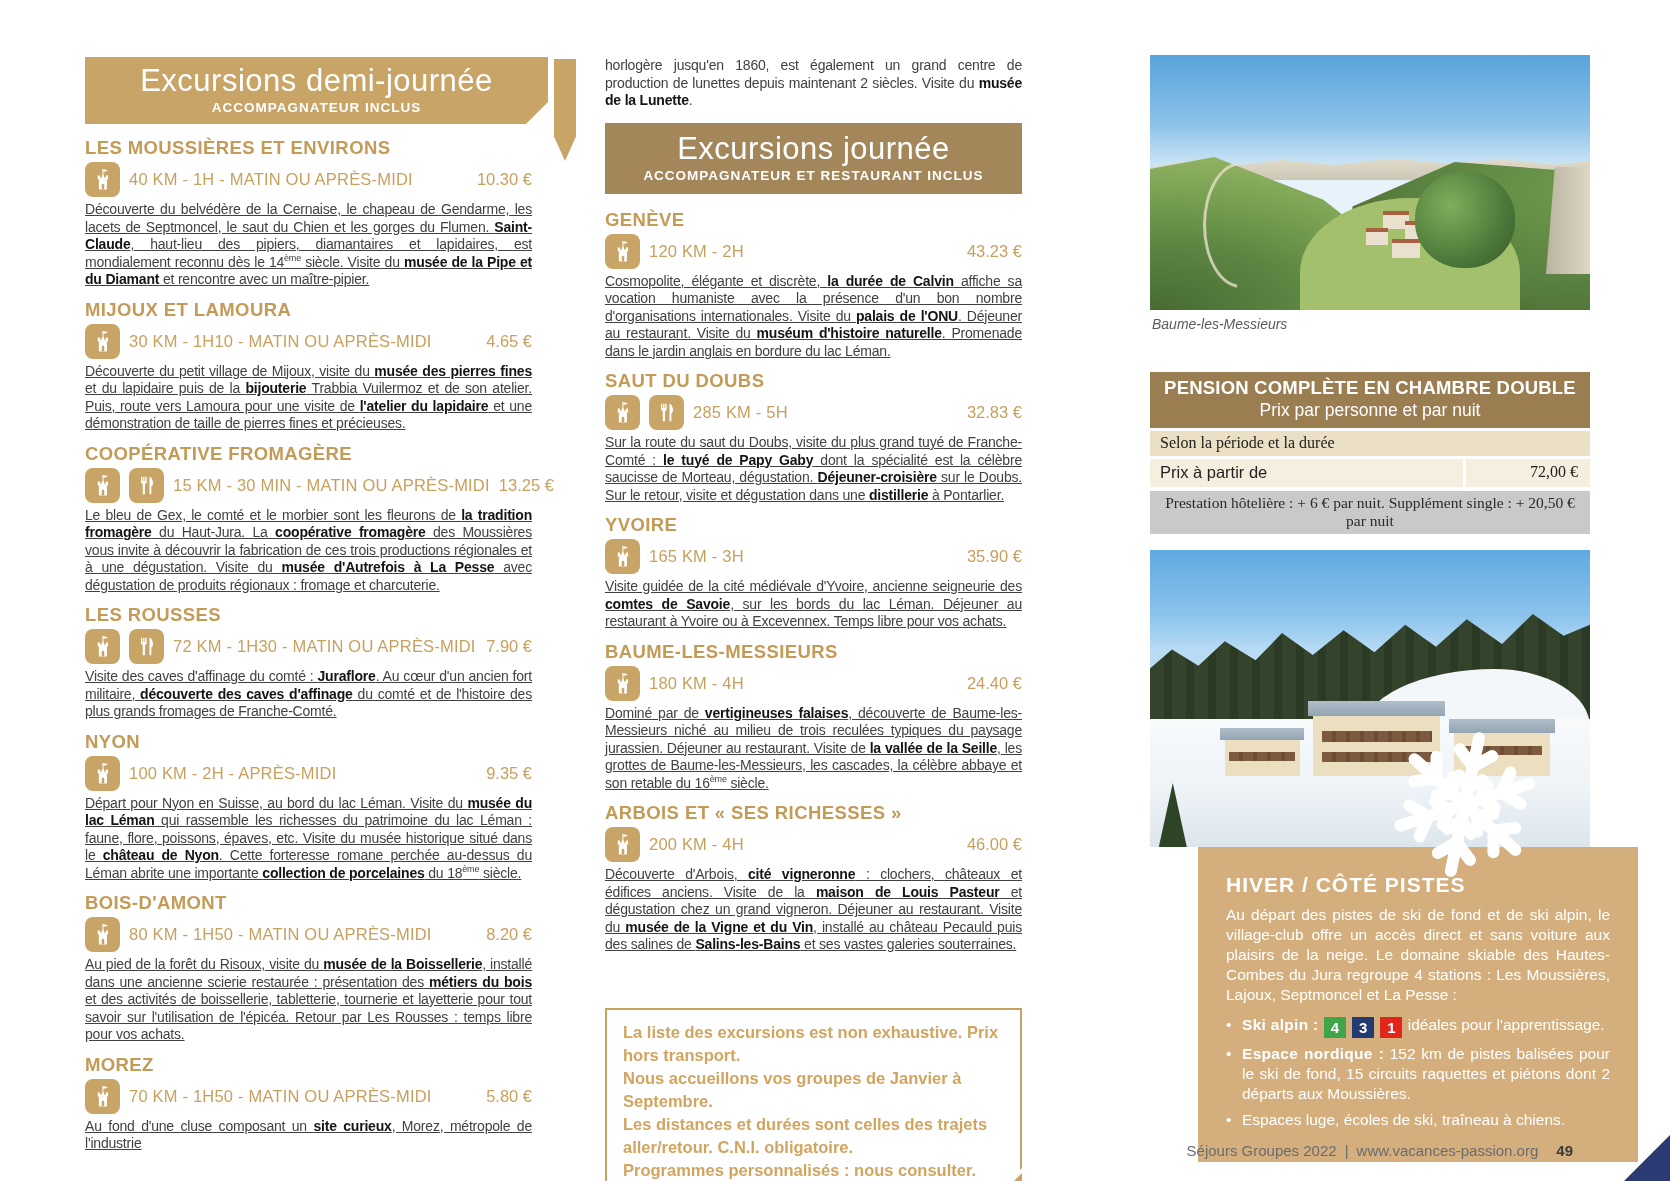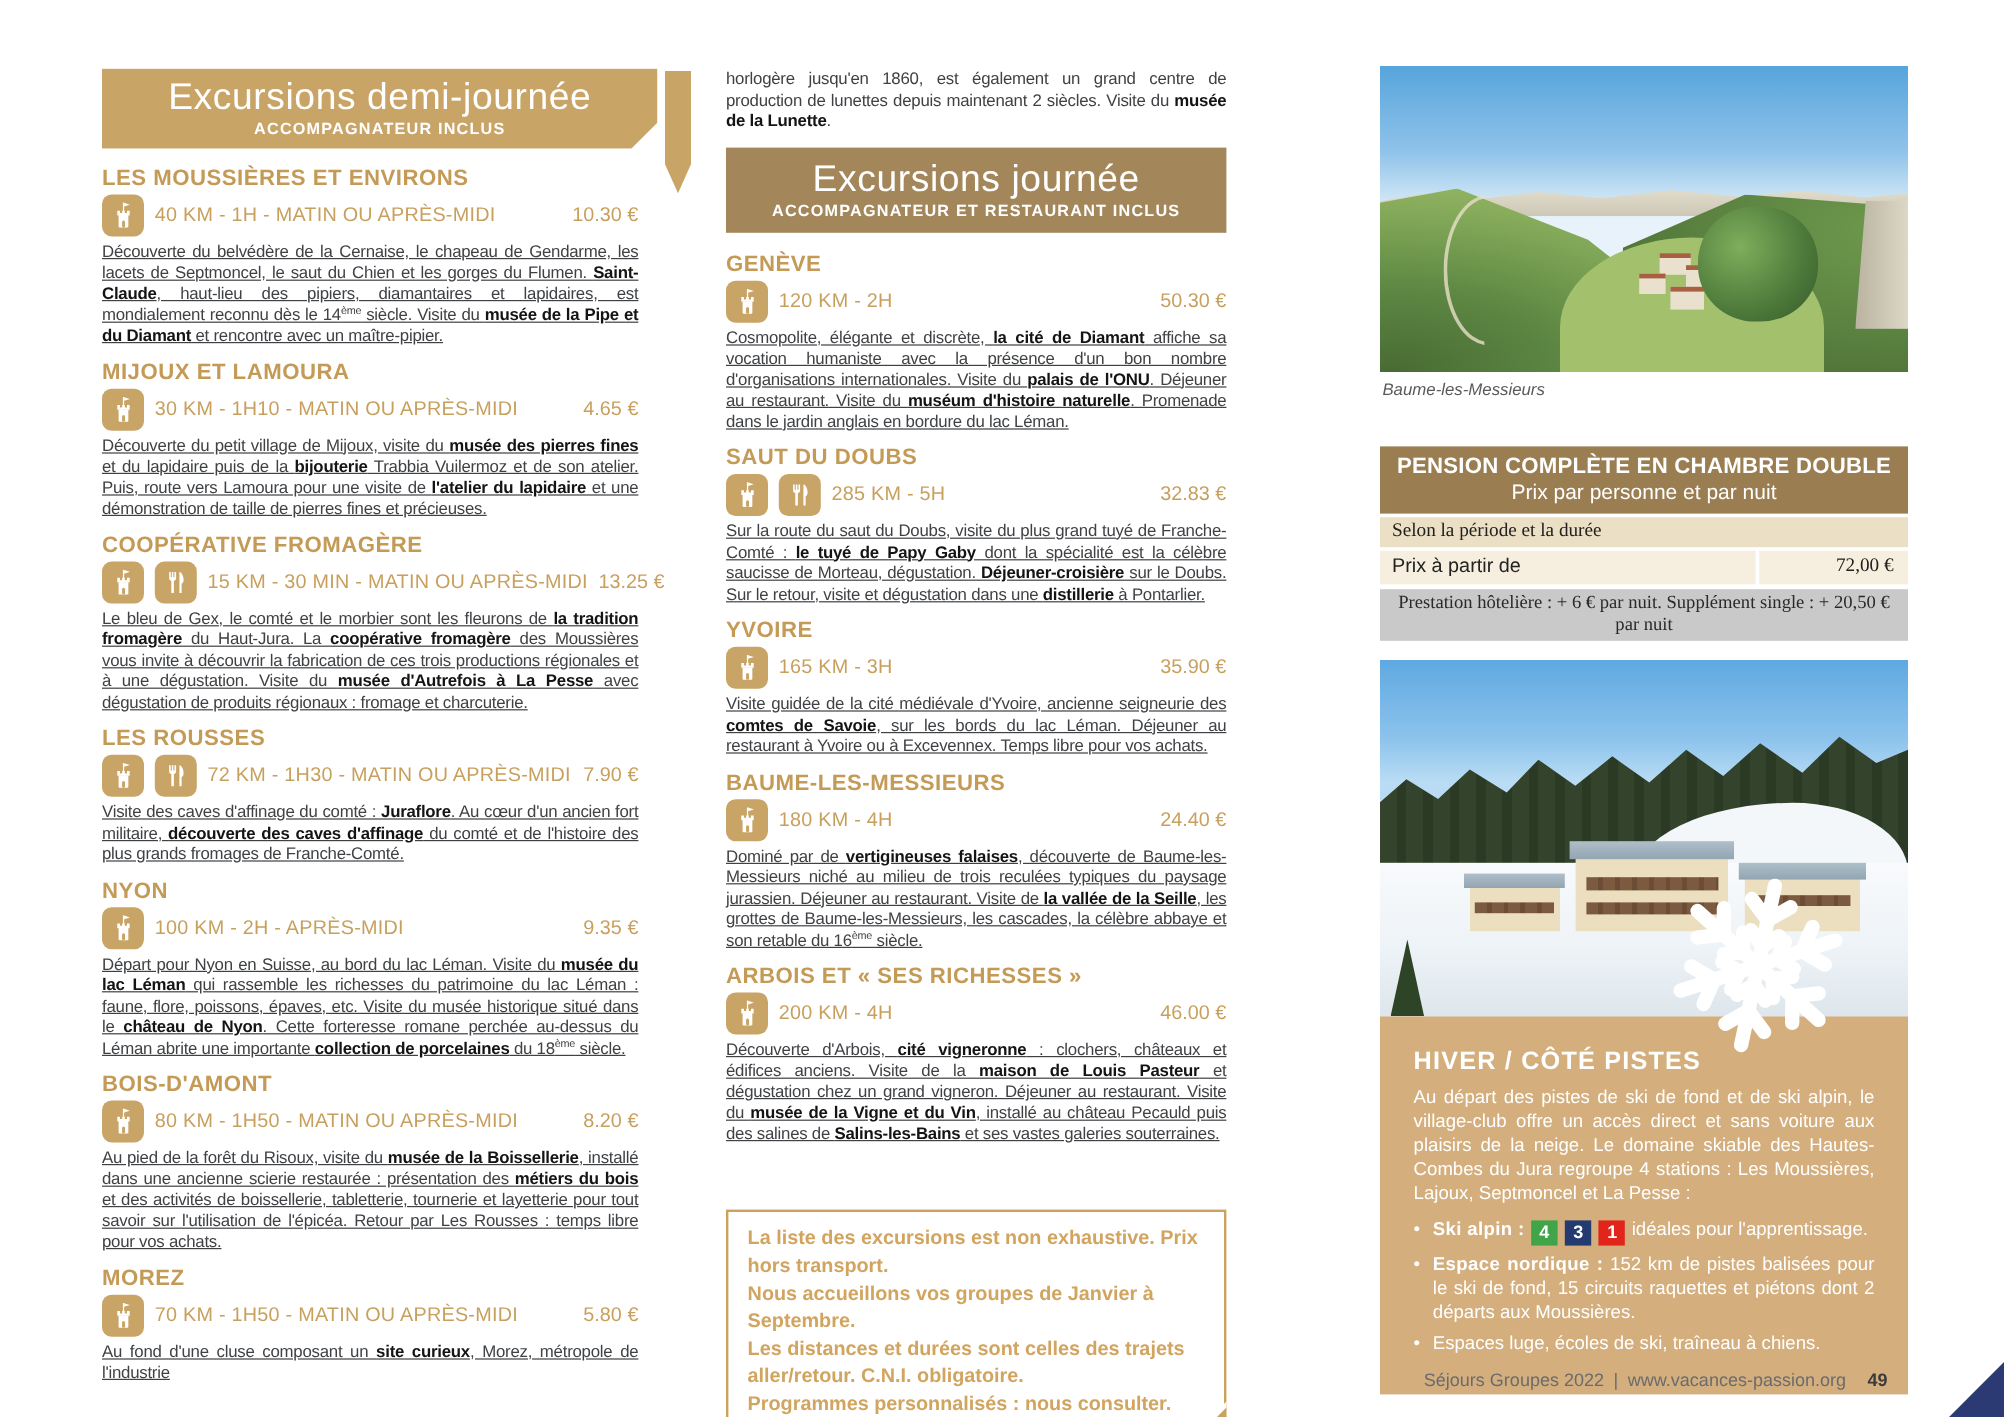--- a/index.html
+++ b/index.html
@@ -61,21 +61,21 @@
   .prow1{background:#ebdfc5;margin-top:3px;padding:3px 10px 4px;
          font-family:"Liberation Serif",serif;font-size:16px;color:#20201e;}
   .prow2{display:flex;margin-top:3px;gap:3px;}
   .prow2-label{flex:1;background:#f6efdf;padding:4px 10px 5px;font-size:16.5px;color:#222;}
   .prow2-value{width:108px;background:#f6efdf;padding:4px 12px 5px 4px;text-align:right;
          font-family:"Liberation Serif",serif;font-size:16px;color:#20201e;}
   .prow3{background:#c9c9c9;margin-top:4px;padding:3px 8px 4px;text-align:center;
          font-family:"Liberation Serif",serif;font-size:15.5px;color:#2a2a28;}
 
   
-  .winter{position:absolute;left:1150px;top:847px;width:440px;box-sizing:border-box;
+  .winter{position:absolute;left:1198px;top:847px;width:440px;box-sizing:border-box;
           background:#d4af7d;color:#fff;padding:26px 28px 26px;min-height:271px;}
   .winter-title{font-size:21px;font-weight:700;letter-spacing:1px;margin:0 0 8px;}
   .winter-text{margin:0 0 10px;font-size:15.5px;line-height:20px;text-align:justify;}
   .winter-list{margin:0;padding:0;list-style:none;}
   .winter-list li{position:relative;padding-left:16px;font-size:15.5px;line-height:20px;
           margin-bottom:6px;text-align:justify;}
   .winter-list li::before{content:"\2022";position:absolute;left:0;top:0;}
   .w-bold{font-weight:700;letter-spacing:.3px;}
   .ski-badge{display:inline-block;width:22px;height:21px;line-height:21px;text-align:center;
           font-weight:700;font-size:15px;color:#fff;margin:0 1px;vertical-align:-3px;}
@@ -301,23 +301,23 @@
         <svg width="27" height="27" viewBox="0 0 34 34" aria-hidden="true">
           <rect x="16.9" y="3.6" width="1.3" height="9" fill="#fff"></rect>
           <path d="M18.2 3.8 l6 1.9 -6 1.9 z" fill="#fff"></path>
           <path d="M11 12 h2.8 v2.5 h2.3 v-2.5 h2.8 v2.5 h2.3 v-2.5 h2.8 v5 h-13 z" fill="#fff"></path>
           <rect x="12.4" y="16.6" width="10.2" height="13" rx="1" fill="#fff"></rect>
           <rect x="16" y="22.4" width="3.2" height="7.2" rx="1.6" fill="#c9a467"></rect>
         </svg>
       </span>
 
       <span class="exc-meta">120 KM - 2H</span>
-      <span class="exc-price">50.30 €</span>
-    </div>
-    <p class="exc-desc">Cosmopolite, élégante et discrète, <b>la cité de Diamant</b> affiche sa vocation humaniste avec la présence d'un bon nombre d'organisations internationales. Visite du <b>palais de l'ONU</b>. Déjeuner au restaurant. Visite du <b>muséum d'histoire naturelle</b>. Promenade dans le jardin anglais en bordure du lac Léman.</p>
+      <span class="exc-price">43.23 €</span>
+    </div>
+    <p class="exc-desc">Cosmopolite, élégante et discrète, <b>la durée de Calvin</b> affiche sa vocation humaniste avec la présence d'un bon nombre d'organisations internationales. Visite du <b>palais de l'ONU</b>. Déjeuner au restaurant. Visite du <b>muséum d'histoire naturelle</b>. Promenade dans le jardin anglais en bordure du lac Léman.</p>
   </section>
 
   <section class="excursion">
     <h3 class="exc-title">SAUT DU DOUBS</h3>
     <div class="exc-meta-row">
       <span class="badge">
         <svg width="27" height="27" viewBox="0 0 34 34" aria-hidden="true">
           <rect x="16.9" y="3.6" width="1.3" height="9" fill="#fff"></rect>
           <path d="M18.2 3.8 l6 1.9 -6 1.9 z" fill="#fff"></path>
           <path d="M11 12 h2.8 v2.5 h2.3 v-2.5 h2.8 v2.5 h2.3 v-2.5 h2.8 v5 h-13 z" fill="#fff"></path>

